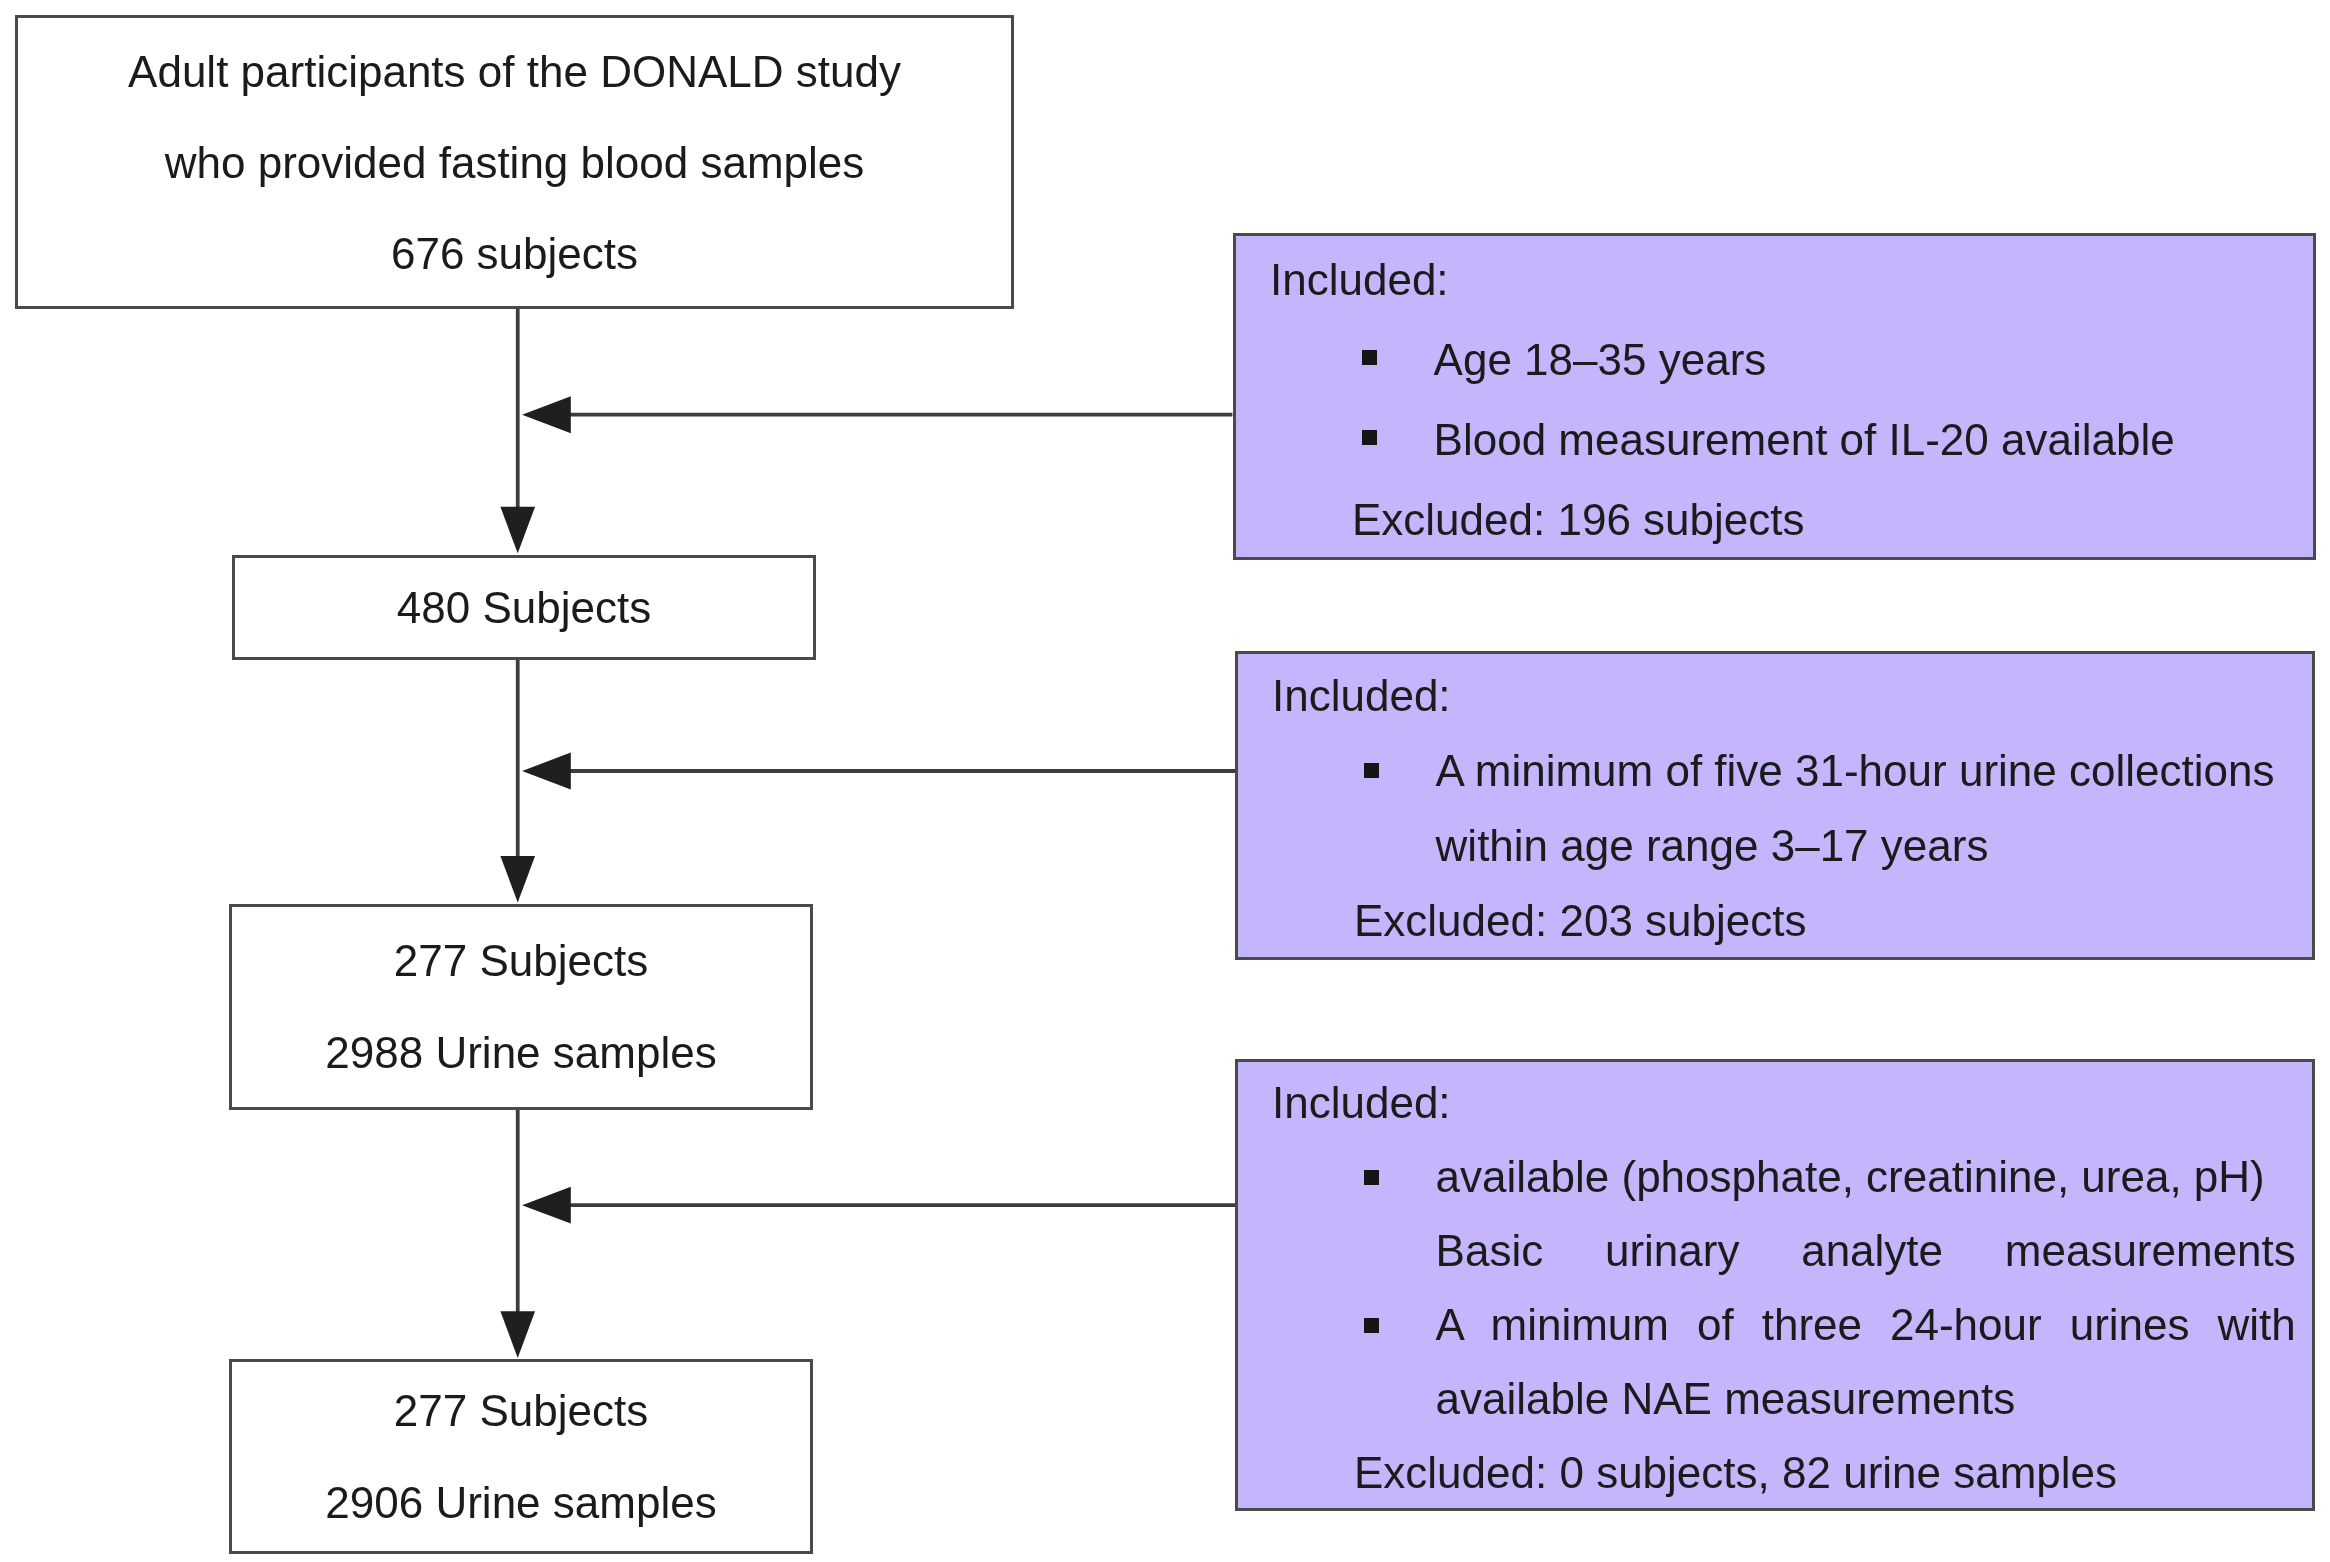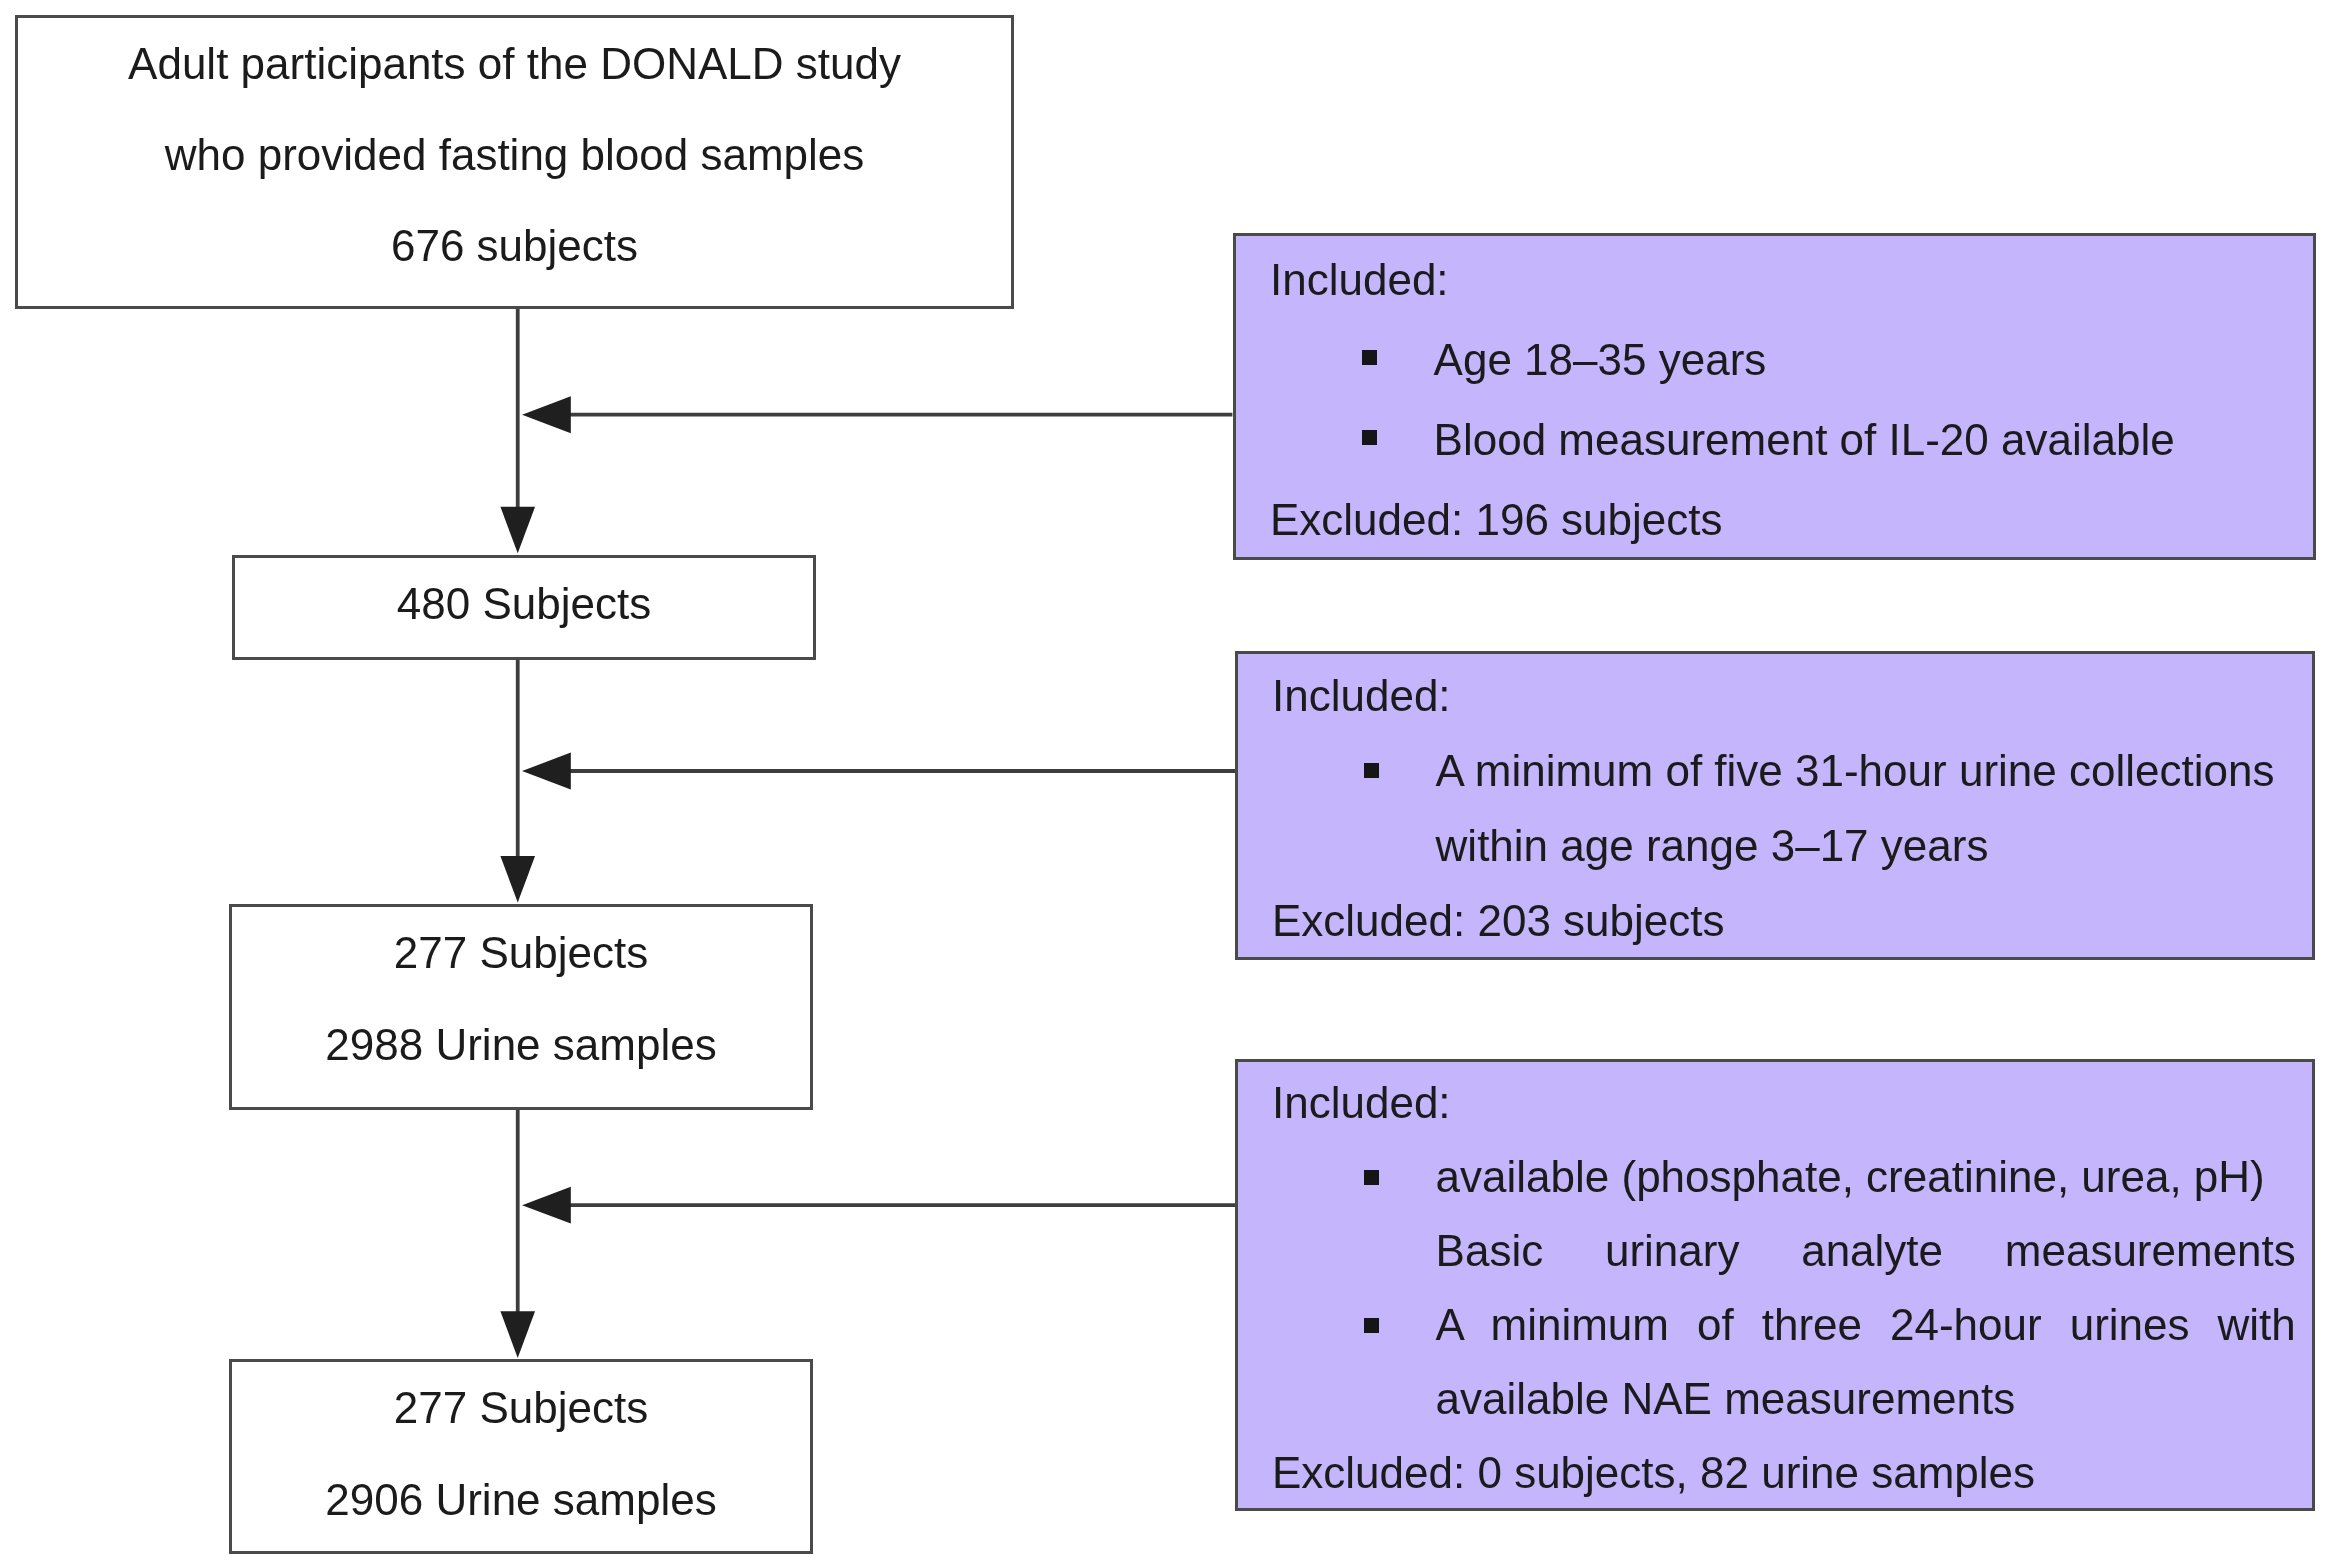--- a/index.html
+++ b/index.html
@@ -18,20 +18,21 @@
     left: 0; top: 0;
     width: 2330px; height: 1562px;
   }
   .fbox {
     position: absolute;
     box-sizing: border-box;
     border: 3.2px solid #4a4a4a;
     background: #ffffff;
     display: flex;
     flex-direction: column;
+    justify-content: center;
     align-items: center;
     text-align: center;
   }
   .fbox .fline { line-height: 91px; }
   .box-676  { left: 15px;  top: 15px;   width: 999px; height: 294px; }
   .box-480  { left: 232px; top: 555px; width: 584px; height: 105px; }
   .box-2988 { left: 229px; top: 904px; width: 584px; height: 206px; }
   .box-2906 { left: 229px; top: 1359px; width: 584px; height: 195px; }
   .box-2988 .fline, .box-2906 .fline { line-height: 92px; }
 
@@ -52,21 +53,21 @@
     flex: 0 0 auto;
     width: 14.6px; height: 14.6px;
     background: #151515;
     margin-left: 92px;
     margin-right: 57px;
     margin-top: 30px;
   }
   .btext { flex: 1 1 auto; min-width: 0; }
   .bline { }
   .just { text-align: justify; text-align-last: justify; }
-  .cexcl { }
+  .cexcl { margin-left: 82px; }
 </style>
 </head>
 <body>
 
 <div class="canvas">
 
   <svg class="connectors" viewBox="0 0 4303 2885" xmlns="http://www.w3.org/2000/svg">
     <g>
       <line x1="956" y1="570" x2="956" y2="944" stroke="#3d3d3d" stroke-width="7"></line>
       <polygon points="924,936 988,936 956,1022" fill="#1f1f1f"></polygon>

